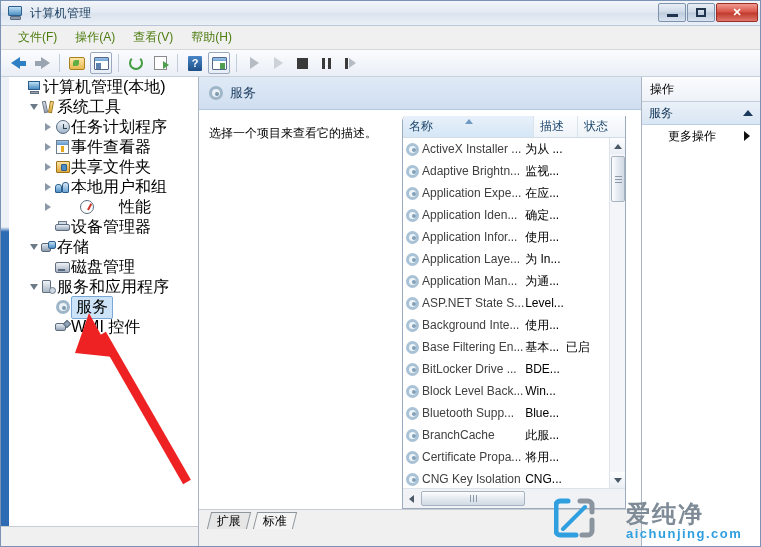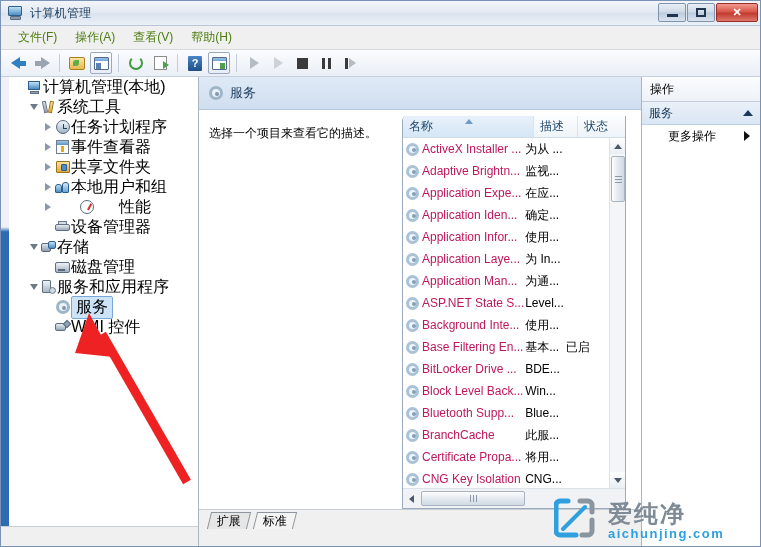--- a/index.html
+++ b/index.html
@@ -182,21 +182,21 @@
   .lv-col.c-name { width:131px; background:linear-gradient(180deg,#e8f1fa,#d5e6f5); }
   .lv-col.c-desc { width:44px; }
   .lv-col.c-stat { width:47px; border-right:none; }
   .sort-up { position:absolute; left:62px; top:3px; width:0;height:0;border-left:4px solid transparent;border-right:4px solid transparent;border-bottom:5px solid #6e9bc4; }
 
   #lv-rows { position:absolute; left:0; top:22px; right:16px; bottom:20px; overflow:hidden; }
   .lv-row { display:flex; align-items:center; height:22px; font-size:12px; }
   .lv-row .ricon { width:19px; flex:none; display:flex; align-items:center; justify-content:center; }
   .svc-ic { width:13px;height:13px;border-radius:50%;border:3px solid #a9c2d6;background:#eef5fa;position:relative; }
   .svc-ic:after{content:"";position:absolute;left:2.5px;top:2.5px;width:4px;height:4px;border-radius:50%;background:#82a0b8;}
-  .lv-row .rname { width:112px; color:#be185d; white-space:nowrap; overflow:hidden; }
+  .lv-row .rname { width:112px; color:#404040; white-space:nowrap; overflow:hidden; }
   .lv-row .rdesc { width:44px; color:#000; white-space:nowrap; overflow:hidden; }
   .lv-row .rstat { width:47px; color:#000; white-space:nowrap; overflow:hidden; }
 
   
   #lv-vscroll { position:absolute; right:0; top:22px; width:16px; bottom:20px; background:#f3f5f8; border-left:1px solid #dde3ea; }
   .sb-btn { width:16px; height:16px; display:flex; align-items:center; justify-content:center; background:linear-gradient(180deg,#fcfdfe,#eaeff5); }
   .sb-up-tri { width:0;height:0;border-left:4px solid transparent;border-right:4px solid transparent;border-bottom:5px solid #4c5a68; }
   .sb-dn-tri { width:0;height:0;border-left:4px solid transparent;border-right:4px solid transparent;border-top:5px solid #4c5a68; }
   #lv-vthumb {
     position:absolute; left:1px; top:18px; width:14px; height:46px;
@@ -237,21 +237,21 @@
   #act-sect { height:23px; background:linear-gradient(180deg,#eaf1f8,#d9e6f3); border-bottom:1px solid #bdd0e3; display:flex; align-items:center; padding:0 7px; font-size:12px; color:#0c2f52; }
   #act-sect .sp { flex:1; }
   .chev-up { width:0;height:0;border-left:5px solid transparent;border-right:5px solid transparent;border-bottom:6px solid #1a3a5c; }
   .act-item { height:22px; display:flex; align-items:center; padding-left:26px; font-size:12px; color:#000; position:relative; }
   .act-item .sub { position:absolute; right:10px; width:0;height:0;border-top:5px solid transparent;border-bottom:5px solid transparent;border-left:6px solid #111; }
 
   
   #red-arrow { position:absolute; left:0; top:0; width:761px; height:547px; pointer-events:none; }
 
   
-  #watermark { position:absolute; left:553px; top:497px; display:flex; align-items:center; gap:9px; }
+  #watermark { position:absolute; left:553px; top:497px; display:flex; align-items:center; gap:27px; }
   #wm-logo { width:45px; height:45px; position:relative; }
   #wm-text { display:flex; flex-direction:column; gap:1px; }
   #wm-cn { font-size:24px; color:#7e8b97; letter-spacing:2px; line-height:1; font-weight:bold; }
   #wm-en { font-size:13px; color:#2f9fe0; letter-spacing:1.5px; line-height:1; font-weight:bold; }
 
   
   #bot-strip { position:absolute; left:0; bottom:0; width:197px; height:20px; background:#f0f0f0; border-top:1px solid #c8cdd4; }
 </style>
 </head>
 <body>

